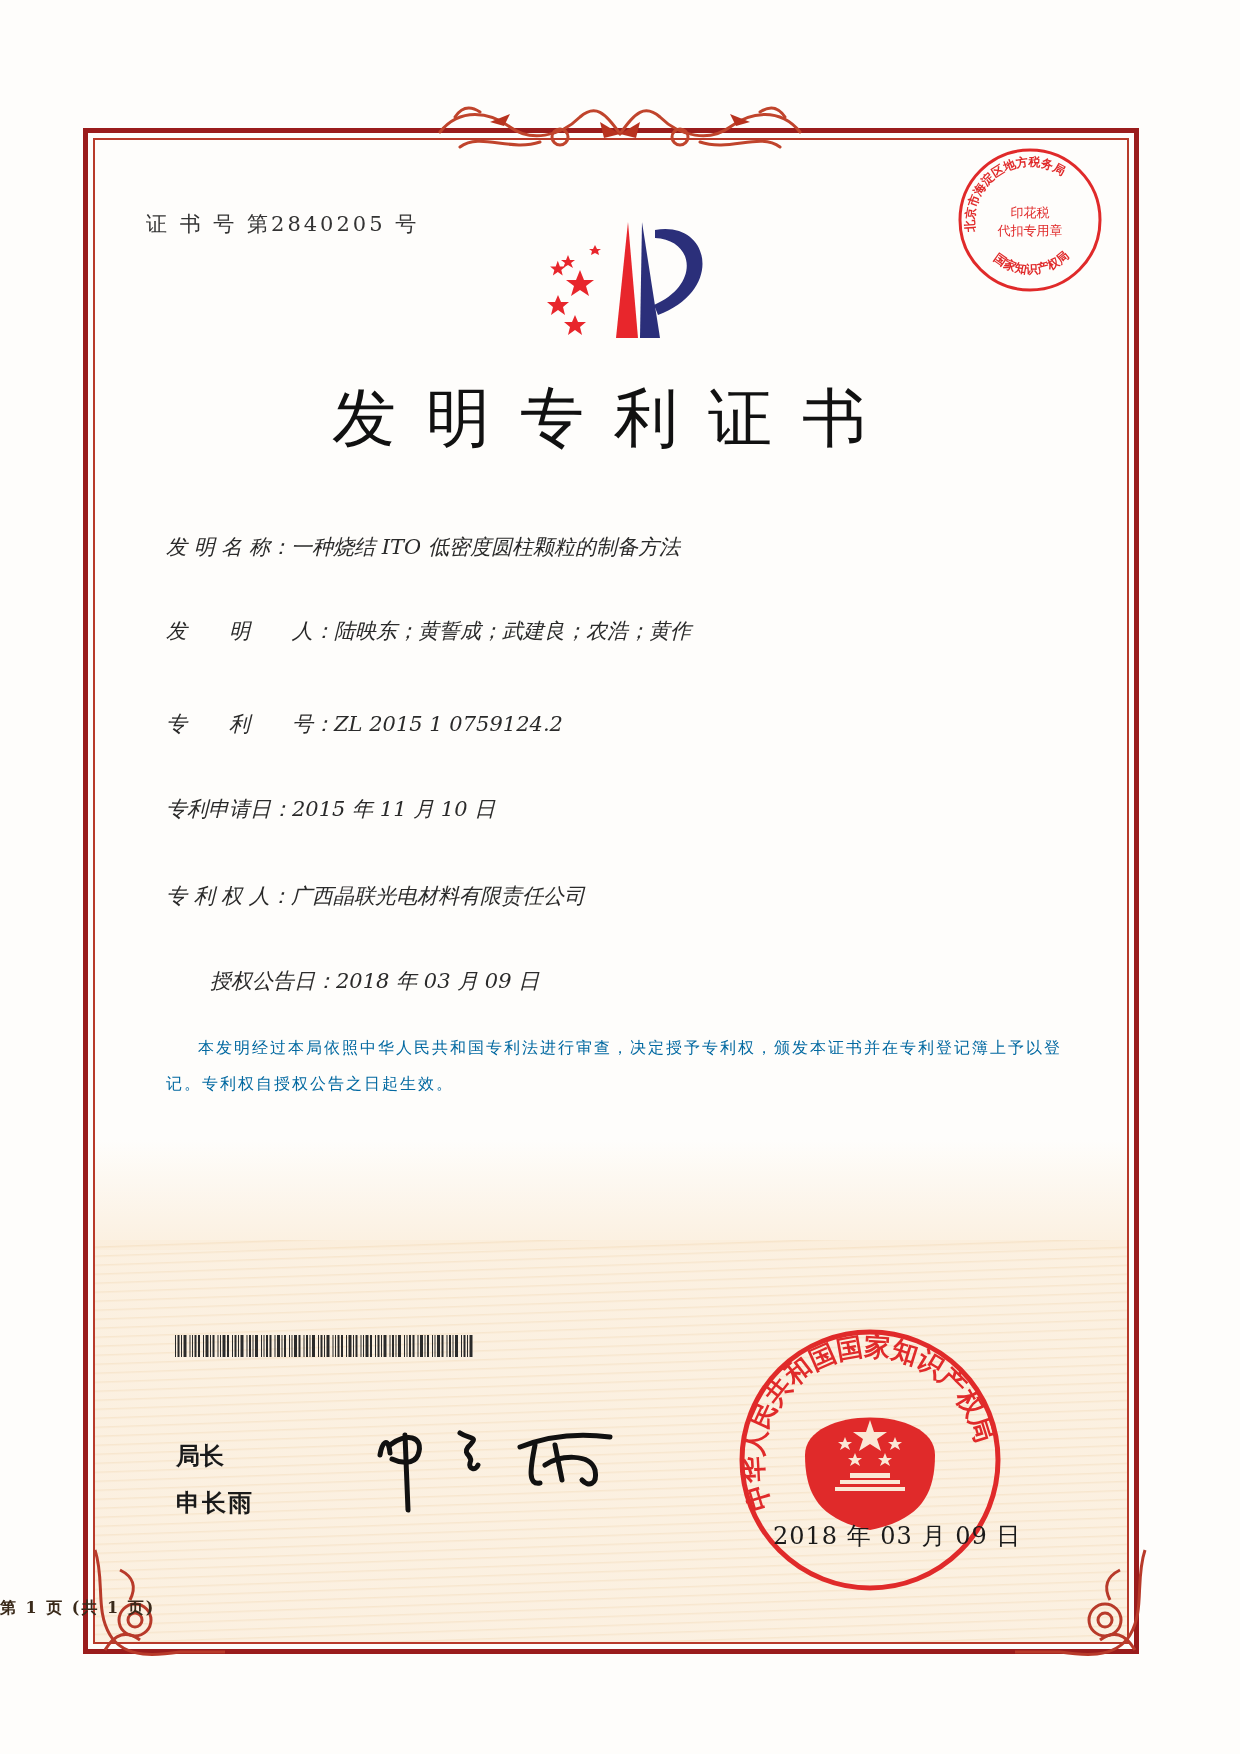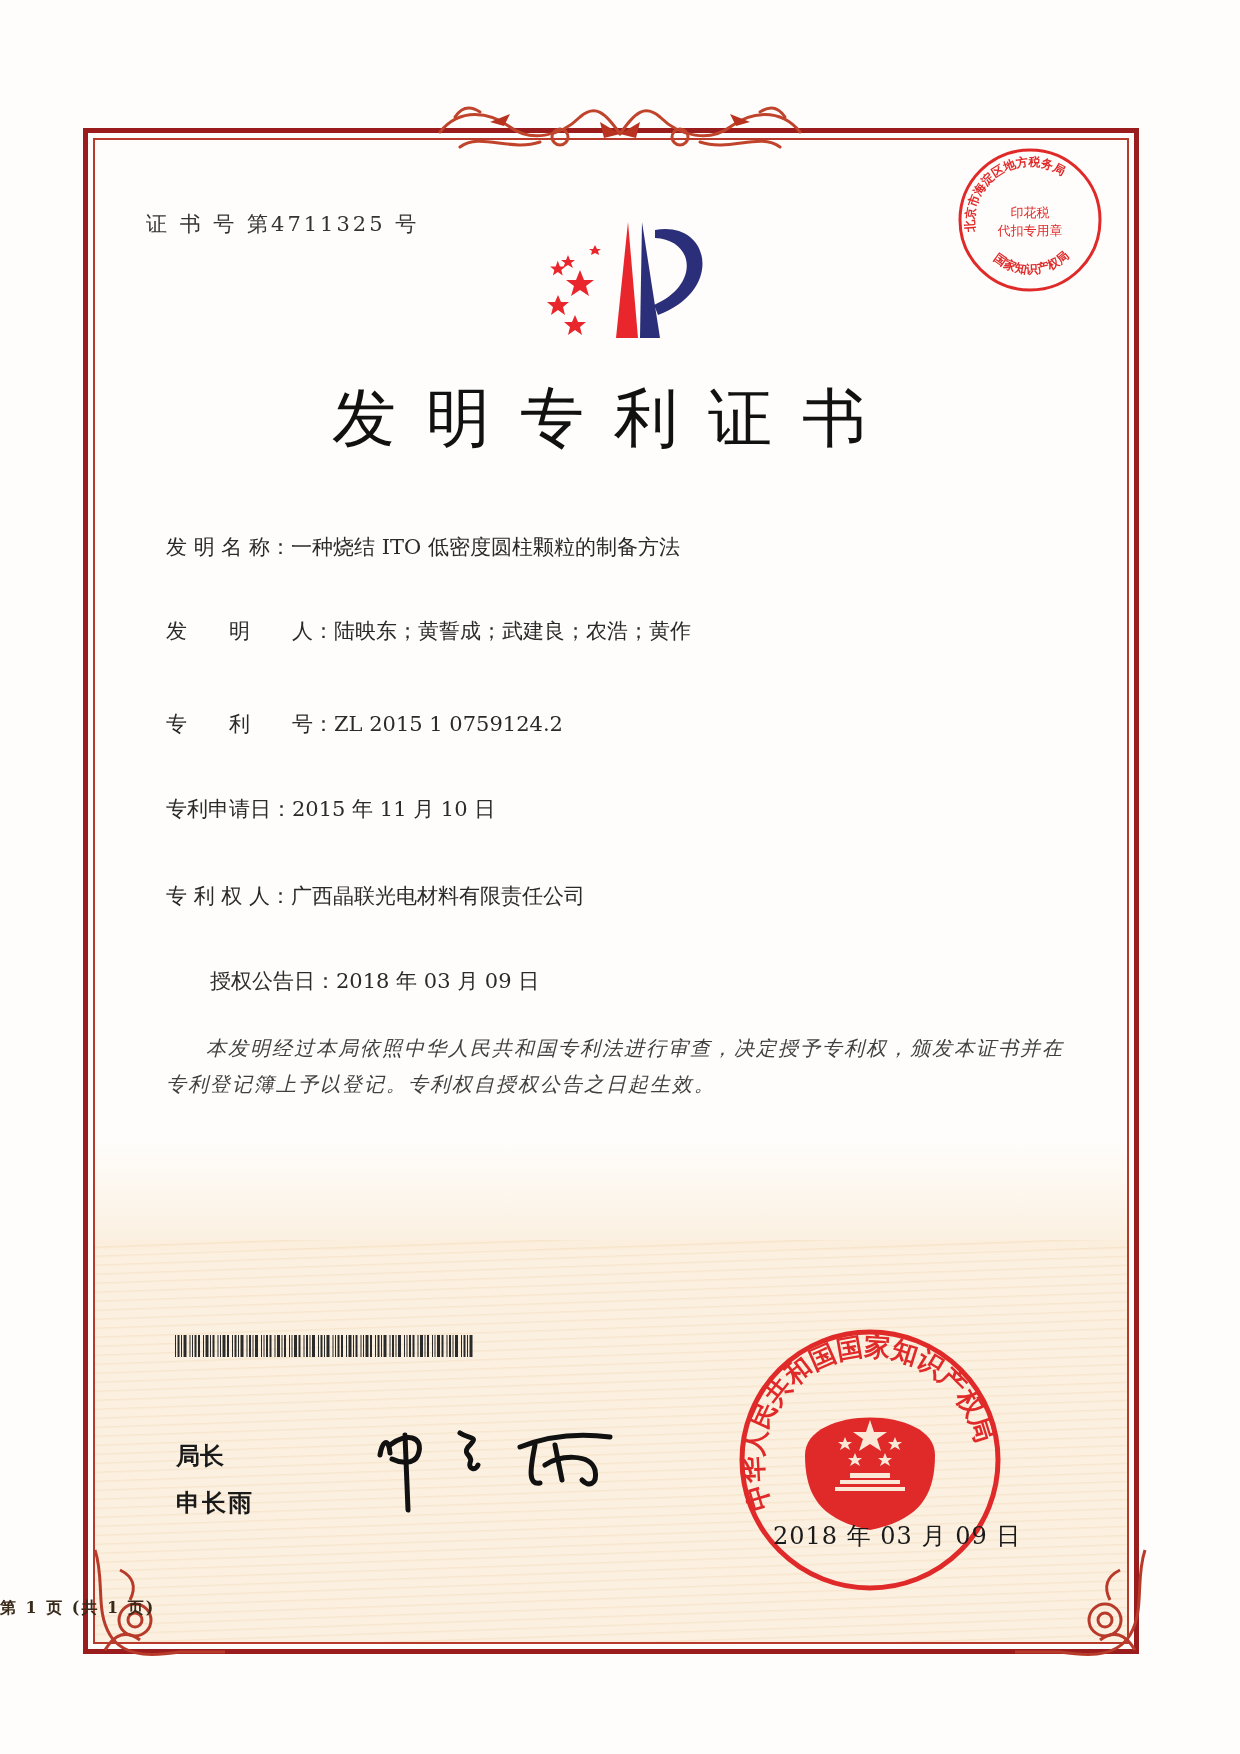--- a/index.html
+++ b/index.html
@@ -33,26 +33,26 @@
   }
   .tax-seal {
     position: absolute; left: 955px; top: 145px; width: 150px; height: 150px;
   }
   .logo { position: absolute; left: 520px; top: 200px; width: 200px; height: 150px; }
   .title {
     position: absolute; left: 0; width: 1228px; top: 375px; text-align: center;
     font-size: 64px; letter-spacing: 30px; color: #111;
     font-family: "DejaVu Serif", serif; font-weight: normal;
   }
-  .field { position: absolute; left: 166px; font-size: 21px; color: #2a2a2a; white-space: nowrap; }
+  .field { position: absolute; left: 166px; font-size: 21px; color: #2a2a2a; white-space: nowrap; font-style: italic; }
   .field .label { display: inline-block; letter-spacing: 0; }
   .body-text {
     position: absolute; left: 166px; top: 1030px; width: 900px;
-    font-size: 20px; line-height: 36px; color: #404040;
-    font-family: "DejaVu Serif", serif; letter-spacing: 2px; font-style: italic;
+    font-size: 16px; line-height: 36px; color: #0369a1;
+    font-family: "DejaVu Serif", serif; letter-spacing: 2px;
   }
   .body-text p { margin: 0; text-indent: 2em; }
   .barcode { position: absolute; left: 175px; top: 1335px; width: 300px; height: 22px; }
   .director-title, .director-name {
     position: absolute; left: 176px; font-family: "DejaVu Sans", sans-serif; font-size: 24px; color: #1a1a1a; font-weight: bold;
   }
   .director-title { top: 1440px; }
   .director-name { top: 1487px; letter-spacing: 2px; }
   .signature { position: absolute; left: 370px; top: 1425px; width: 260px; height: 90px; }
   .office-seal { position: absolute; left: 735px; top: 1325px; width: 270px; height: 270px; }
@@ -101,21 +101,21 @@
 <svg class="corner-ornament" style="left:1010px; top:1540px; transform:scaleX(-1);" viewBox="0 0 150 150">
   <g fill="none" stroke="#b83a2a" stroke-width="3">
     <path d="M15 10 C25 40, 15 70, 30 95 C45 120, 80 115, 100 112 L145 112"></path>
     <circle cx="55" cy="80" r="16"></circle>
       <circle cx="55" cy="80" r="7"></circle>
     <path d="M25 110 q15 -25 35 -10 M40 30 q20 10 10 30"></path>
   </g>
 </svg>
 
 <div class="cert-number">
-  <span>证 书 号 第</span><span>4711325</span>
+  <span>证 书 号 第</span><span>2840205</span>
   <span>号</span>
 </div>
 
 <svg class="tax-seal" viewBox="0 0 150 150">
   <circle cx="75" cy="75" r="70" fill="none" stroke="#e02a2a" stroke-width="3"></circle>
   <defs>
     <path id="taxArc" d="M22 95 A56 56 0 1 1 128 95"></path>
     <path id="taxArcBottom" d="M30 105 A55 55 0 0 0 120 105"></path>
   </defs>
   <text font-size="12" fill="#e02a2a" font-family="DejaVu Serif, serif" font-weight="bold">

